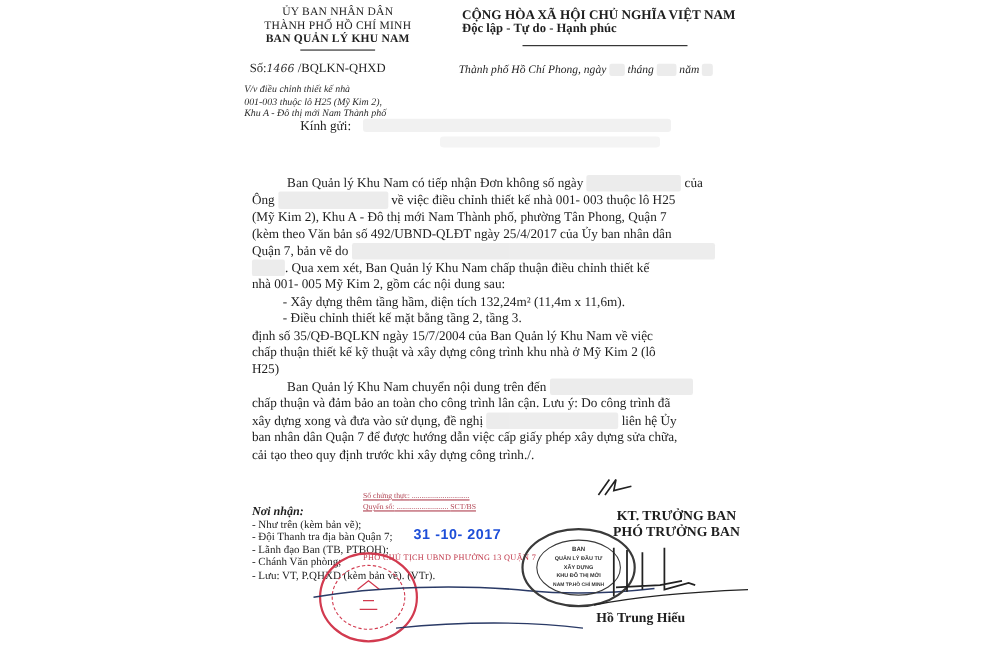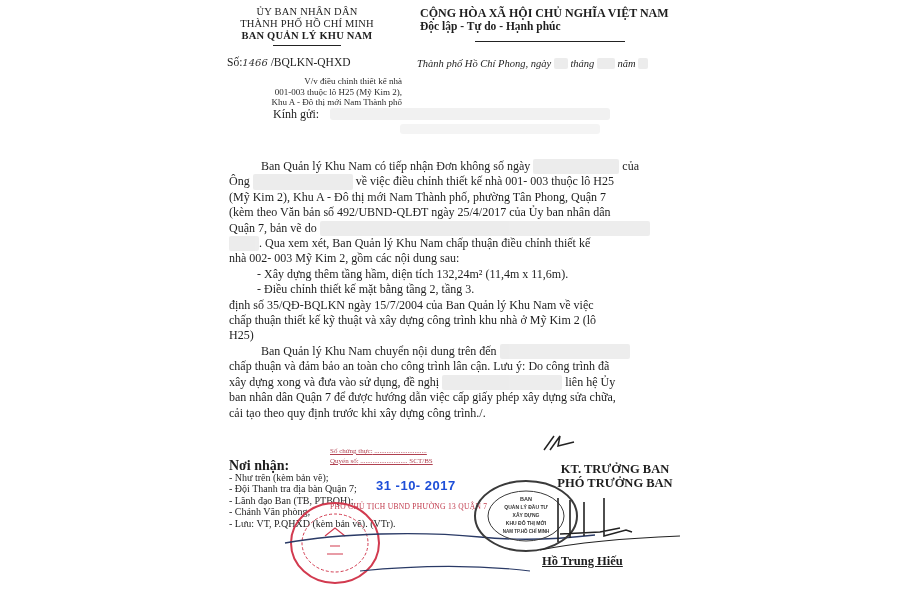--- a/index.html
+++ b/index.html
@@ -9,32 +9,32 @@
   }
   .doc { position: absolute; left: 0; top: 0; width: 752px; height: 600px; }
   .abs { position: absolute; white-space: nowrap; }
   .hdr-left { left: 222px; top: 6px; width: 170px; text-align: center; font-size: 10.5px; line-height: 12px; letter-spacing: 0.2px; }
   .hdr-left .bold { font-weight: bold; }
   .hdr-right { left: 420px; top: 7px; width: 265px; text-align: left; font-size: 12px; font-weight: bold; line-height: 13px; }
   .hdr-right .motto { font-size: 11.5px; }
   .rule { position: absolute; height: 1px; background: #222; }
   .so { left: 227px; top: 56px; font-size: 11.5px; }
   .so .num { font-style: italic; font-family: "DejaVu Serif", serif; font-size: 10px; color: #333; }
-  .vv { left: 222px; top: 76px; width: 180px; text-align: right; font-size: 9px; line-height: 10.5px; color: #2a2a2a; }
+  .vv { left: 222px; top: 76px; width: 180px; text-align: left; font-size: 9px; line-height: 10.5px; color: #2a2a2a; font-style: italic; }
   .place-date { left: 417px; top: 58px; font-size: 10.5px; font-style: italic; }
   .blur { display: inline-block; background: #e8e8e8; border-radius: 2px; color: transparent; opacity: 0.8; }
   .kinhgui { left: 273px; top: 107px; font-size: 12px; }
   .body-text { left: 229px; width: 462px; font-size: 12px; line-height: 15.4px; text-align: justify; }
   .line { display: block; white-space: nowrap; }
   .indent { padding-left: 32px; }
   .bullet-indent { padding-left: 28px; }
   .recv { left: 229px; top: 460px; font-size: 10px; line-height: 11.6px; }
-  .recv .title { font-weight: bold; font-size: 14px; }
+  .recv .title { font-style: italic; font-weight: bold; font-size: 11px; }
   .sign-block { left: 515px; top: 462px; width: 200px; text-align: center; font-weight: bold; font-size: 12.5px; line-height: 14px; }
-  .signer { left: 542px; top: 554px; font-weight: bold; font-size: 12.5px; text-decoration: underline; }
+  .signer { left: 542px; top: 554px; font-weight: bold; font-size: 12.5px; }
   .copy-stamp { left: 330px; top: 446px; font-size: 7px; line-height: 10px; color: #b04050; text-decoration: underline; }
   .date-stamp { left: 376px; top: 478px; font-size: 13px; font-weight: bold; color: #1d4ed8; letter-spacing: 0.5px; font-family: "Liberation Sans", sans-serif; }
   .cert-line { left: 330px; top: 502px; font-size: 7.5px; color: #c0394b; font-family: "Liberation Serif", serif; letter-spacing: 0.3px; }
   .cert-name { left: 395px; top: 570px; font-size: 13px; font-style: italic; color: #c73c55; font-weight: bold; margin-top: 41px; }
   .seal { position: absolute; }
 </style>
 </head>
 <body>
 
 <div class="doc">
@@ -75,21 +75,21 @@
   <div class="abs" style="left:330px; top:108px; width:280px; height:12px; background:#f1f1f1; border-radius:3px;"></div>
   <div class="abs" style="left:400px; top:124px; width:200px; height:10px; background:#f4f4f4; border-radius:3px;"></div>
 
   <div class="abs body-text" style="top:159px;">
     <span class="line indent"><span>Ban Quản lý Khu Nam có tiếp nhận Đơn không số ngày</span> <span class="blur" style="width:86px;">x</span> <span>của</span></span>
     <span class="line"><span>Ông</span> <span class="blur" style="width:100px;">x</span> <span>về việc điều chỉnh thiết kế nhà 001- 003 thuộc lô H25</span></span>
     <span class="line">(Mỹ Kim 2), Khu A - Đô thị mới Nam Thành phố, phường Tân Phong, Quận 7</span>
     <span class="line">(kèm theo Văn bản số 492/UBND-QLĐT ngày 25/4/2017 của Ủy ban nhân dân</span>
     <span class="line"><span>Quận 7, bản vẽ do</span> <span class="blur" style="width:330px;">x</span></span>
     <span class="line"><span class="blur" style="width:30px;">x</span><span>. Qua xem xét, Ban Quản lý Khu Nam chấp thuận điều chỉnh thiết kế</span></span>
-    <span class="line">nhà 002- 003 Mỹ Kim 2, gồm các nội dung sau:</span>
+    <span class="line">nhà 001- 005 Mỹ Kim 2, gồm các nội dung sau:</span>
     <span class="line bullet-indent">- Xây dựng thêm tầng hầm, diện tích 132,24m² (11,4m x 11,6m).</span>
     <span class="line bullet-indent">- Điều chỉnh thiết kế mặt bằng tầng 2, tầng 3.</span>
     <span class="line">định số 35/QĐ-BQLKN ngày 15/7/2004 của Ban Quản lý Khu Nam về việc</span>
     <span class="line">chấp thuận thiết kế kỹ thuật và xây dựng công trình khu nhà ở Mỹ Kim 2 (lô</span>
     <span class="line">H25)</span>
     <span class="line indent"><span>Ban Quản lý Khu Nam chuyển nội dung trên đến</span> <span class="blur" style="width:130px;">x</span></span>
     <span class="line">chấp thuận và đảm bảo an toàn cho công trình lân cận. Lưu ý: Do công trình đã</span>
     <span class="line"><span>xây dựng xong và đưa vào sử dụng, đề nghị</span> <span class="blur" style="width:120px;">x</span> <span>liên hệ Ủy</span></span>
     <span class="line">ban nhân dân Quận 7 để được hướng dẫn việc cấp giấy phép xây dựng sửa chữa,</span>
     <span class="line">cải tạo theo quy định trước khi xây dựng công trình./.</span>

